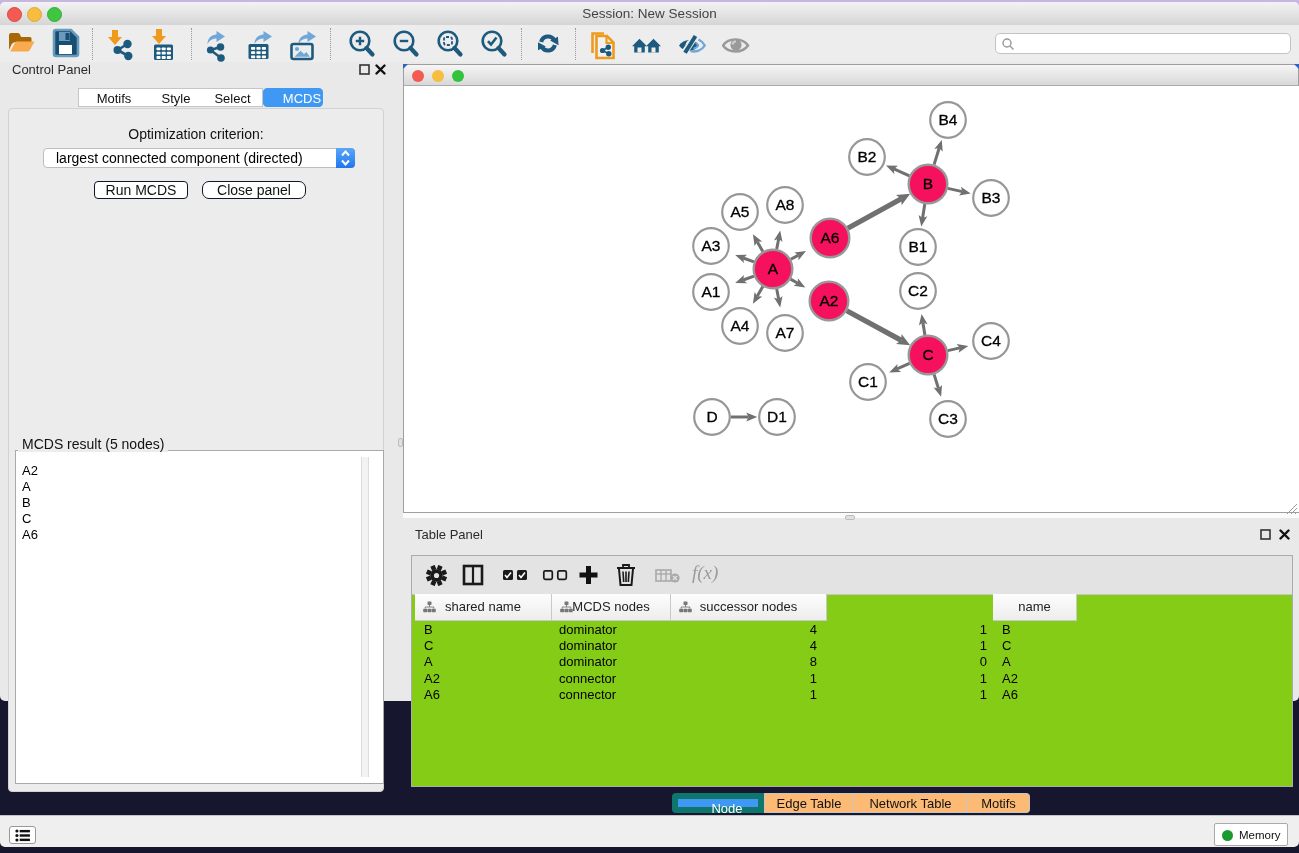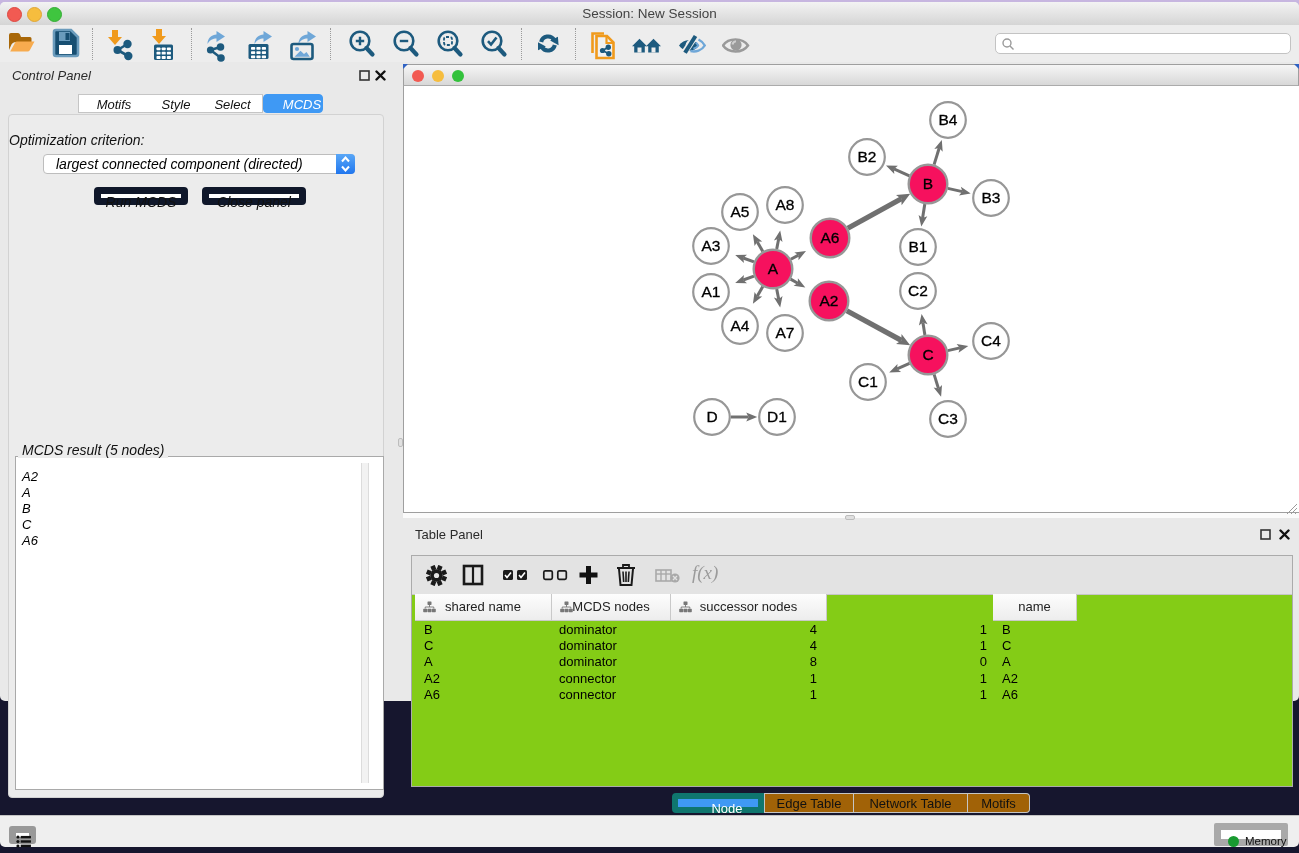--- a/index.html
+++ b/index.html
@@ -12,27 +12,27 @@
 .tl{position:absolute;border-radius:50%;width:12px;height:12px;}
 #titlebar .ttl{position:absolute;top:4px;left:0;width:100%;text-align:center;
  font-size:13.5px;color:#434343;}
 #toolbar{position:absolute;left:0;top:23px;width:1299px;height:37px;background:#ededed;}
 .sep{position:absolute;top:3px;width:0;height:32px;border-left:1px dotted #9a9a9a;}
 .ticon{position:absolute;top:3px;}
 #search{position:absolute;left:995px;top:8px;width:294px;height:19px;background:#fff;
  border:1px solid #c3c3c3;border-radius:5px;}
 .phdr{font-size:13px;color:#2b2b2b;}
 
-#cpanel{position:absolute;left:0;top:56px;width:391px;height:754px;font-style:italic;}
+#cpanel{position:absolute;left:0;top:50px;width:391px;height:754px;}
 .tab{position:absolute;top:98px;height:19px;border:1px solid #c5c5c5;background:#fff;
  font-size:13px;color:#111;text-align:center;line-height:19px;box-sizing:border-box;}
 .tabsel{background:#3f99f4;color:#fff;border:1px solid #3f99f4;border-radius:4px;padding-left:18px;}
 #cbox{position:absolute;left:8px;top:56px;width:376px;height:684px;background:#ececec;
  border:1px solid #d2d2d2;border-radius:4px;box-sizing:border-box;}
-.btn{position:absolute;background:#fff;border:7px solid #0f172a;border-radius:4px;
+.btn{position:absolute;background:#fff;border:1px solid #0f172a;border-radius:4px;
  font-size:14px;color:#111;text-align:center;box-sizing:border-box;}
 #grp{position:absolute;left:6px;top:341px;width:369px;height:334px;
  border:1px solid #a9a9a9;background:#fff;box-sizing:border-box;}
 #grplab{position:absolute;left:9px;top:327px;background:#ececec;padding:0 4px;
  font-size:14px;color:#111;}
 #mlist{position:absolute;left:0px;top:0px;width:367px;height:332px;background:#fff;
  font-size:13px;color:#000;}
 #mscroll{position:absolute;right:14px;top:6px;width:6px;height:320px;background:#f2f2f2;
  border-left:1px solid #dcdcdc;border-right:1px solid #dcdcdc;}
 
@@ -48,21 +48,21 @@
 #tbox{position:absolute;left:8px;top:38px;width:882px;height:232px;background:#84cc16;
  border:1px solid #ababab;box-sizing:border-box;}
 #ttool{position:absolute;left:0;top:0;width:880px;height:38px;background:#e3e3e3;
  border-bottom:1px solid #c6c6c6;}
 .hcell{position:absolute;top:0;height:27px;background:linear-gradient(#fdfdfd,#ededed);
  border-right:1px solid #c9c9c9;border-bottom:1px solid #c9c9c9;box-sizing:border-box;
  font-size:13px;color:#222;}
 .hlab{position:absolute;top:5px;width:100%;text-align:center;}
 .cell{position:absolute;font-size:13px;color:#000;height:16px;line-height:16px;}
 .num{text-align:right;}
-.btab{position:absolute;top:276px;height:20px;border:1px solid #c5c5c5;background:#a16207;
+.btab{position:absolute;top:276px;height:20px;border:1px solid #c5c5c5;background:#fdba74;
  font-size:13px;color:#111;text-align:center;line-height:19px;box-sizing:border-box;}
 .btab.tabsel{background:#3f99f4;color:#fff;border:6px solid #0f766e;border-radius:4px;}
 
 #status{position:absolute;left:0;top:813px;width:1299px;height:31px;background:#efefef;
  border-top:1px solid #c4c4c4;border-radius:0 0 5px 5px;}
 </style></head><body>
 <div style="position:absolute;left:0;top:0;width:1299px;height:8px;background:#c7b6e0;"></div>
 <div id="win">
 <div id="titlebar">
  <div class="tl" style="left:7px;top:4.5px;width:13px;height:13px;background:#f25a52;border:0.5px solid #dd4841;"></div>
@@ -223,32 +223,32 @@
    <rect x="1" y="1" width="9" height="9" fill="none" stroke="#333" stroke-width="1.6"></rect>
       </svg>
  <svg style="position:absolute;left:375px;top:12px" width="11" height="11" viewBox="0 0 11 11">
    <path d="M1.5 1.5 L9.5 9.5 M9.5 1.5 L1.5 9.5" stroke="#111" stroke-width="2.4" stroke-linecap="round"></path>
       </svg>
  <div class="tab" style="left:78px;top:36px;width:72px;">Motifs</div>
  <div class="tab" style="left:149px;top:36px;width:55px;border-left:0;">Style</div>
  <div class="tab" style="left:203px;top:36px;width:60px;border-left:0;">Select</div>
  <div class="tab tabsel" style="left:263px;top:36px;width:60px;">MCDS</div>
  <div id="cbox">
-  <div style="position:absolute;left:0;top:0;width:100%;text-align:left;top:17px;font-size:14px;color:#111;">Optimization criterion:</div>
+  <div style="position:absolute;left:0;top:0;width:100%;text-align:center;top:17px;font-size:14px;color:#111;">Optimization criterion:</div>
   <div style="position:absolute;left:34px;top:39px;width:312px;height:20px;background:#fff;border:1px solid #bdbdbd;border-radius:4px;box-sizing:border-box;">
     <div style="position:absolute;left:12px;top:1px;font-size:14px;color:#000;">largest connected component (directed)</div>
     <div style="position:absolute;right:-1px;top:-1px;width:19px;height:20px;background:linear-gradient(#59a7f7,#2076ee);border-radius:0 4px 4px 0;">
       <svg width="19" height="20" viewBox="0 0 19 20">
         <path d="M6 7.5 L9.5 3.5 L13 7.5" fill="none" stroke="#fff" stroke-width="2"></path>
         <path d="M6 12.5 L9.5 16.5 L13 12.5" fill="none" stroke="#fff" stroke-width="2"></path>
       </svg>
     </div>
   </div>
   <div class="btn" style="left:85px;top:72px;width:94px;height:18px;line-height:17px;">Run MCDS</div>
-  <div class="btn" style="left:193px;top:72px;width:104px;height:18px;line-height:17px;">Close panel</div>
+  <div class="btn" style="left:193px;top:72px;width:104px;height:18px;line-height:17px;border-radius:7px;">Close panel</div>
   <div id="grp">
     <div id="mlist">
       <div style="padding:12px 0 0 6px;line-height:16px;">A2<br>A<br>B<br>C<br>A6</div>
       <div id="mscroll"></div>
     </div>
   </div>
   <div id="grplab">MCDS result (5 nodes)</div>
  </div>
 </div>
 <div id="nwin">

